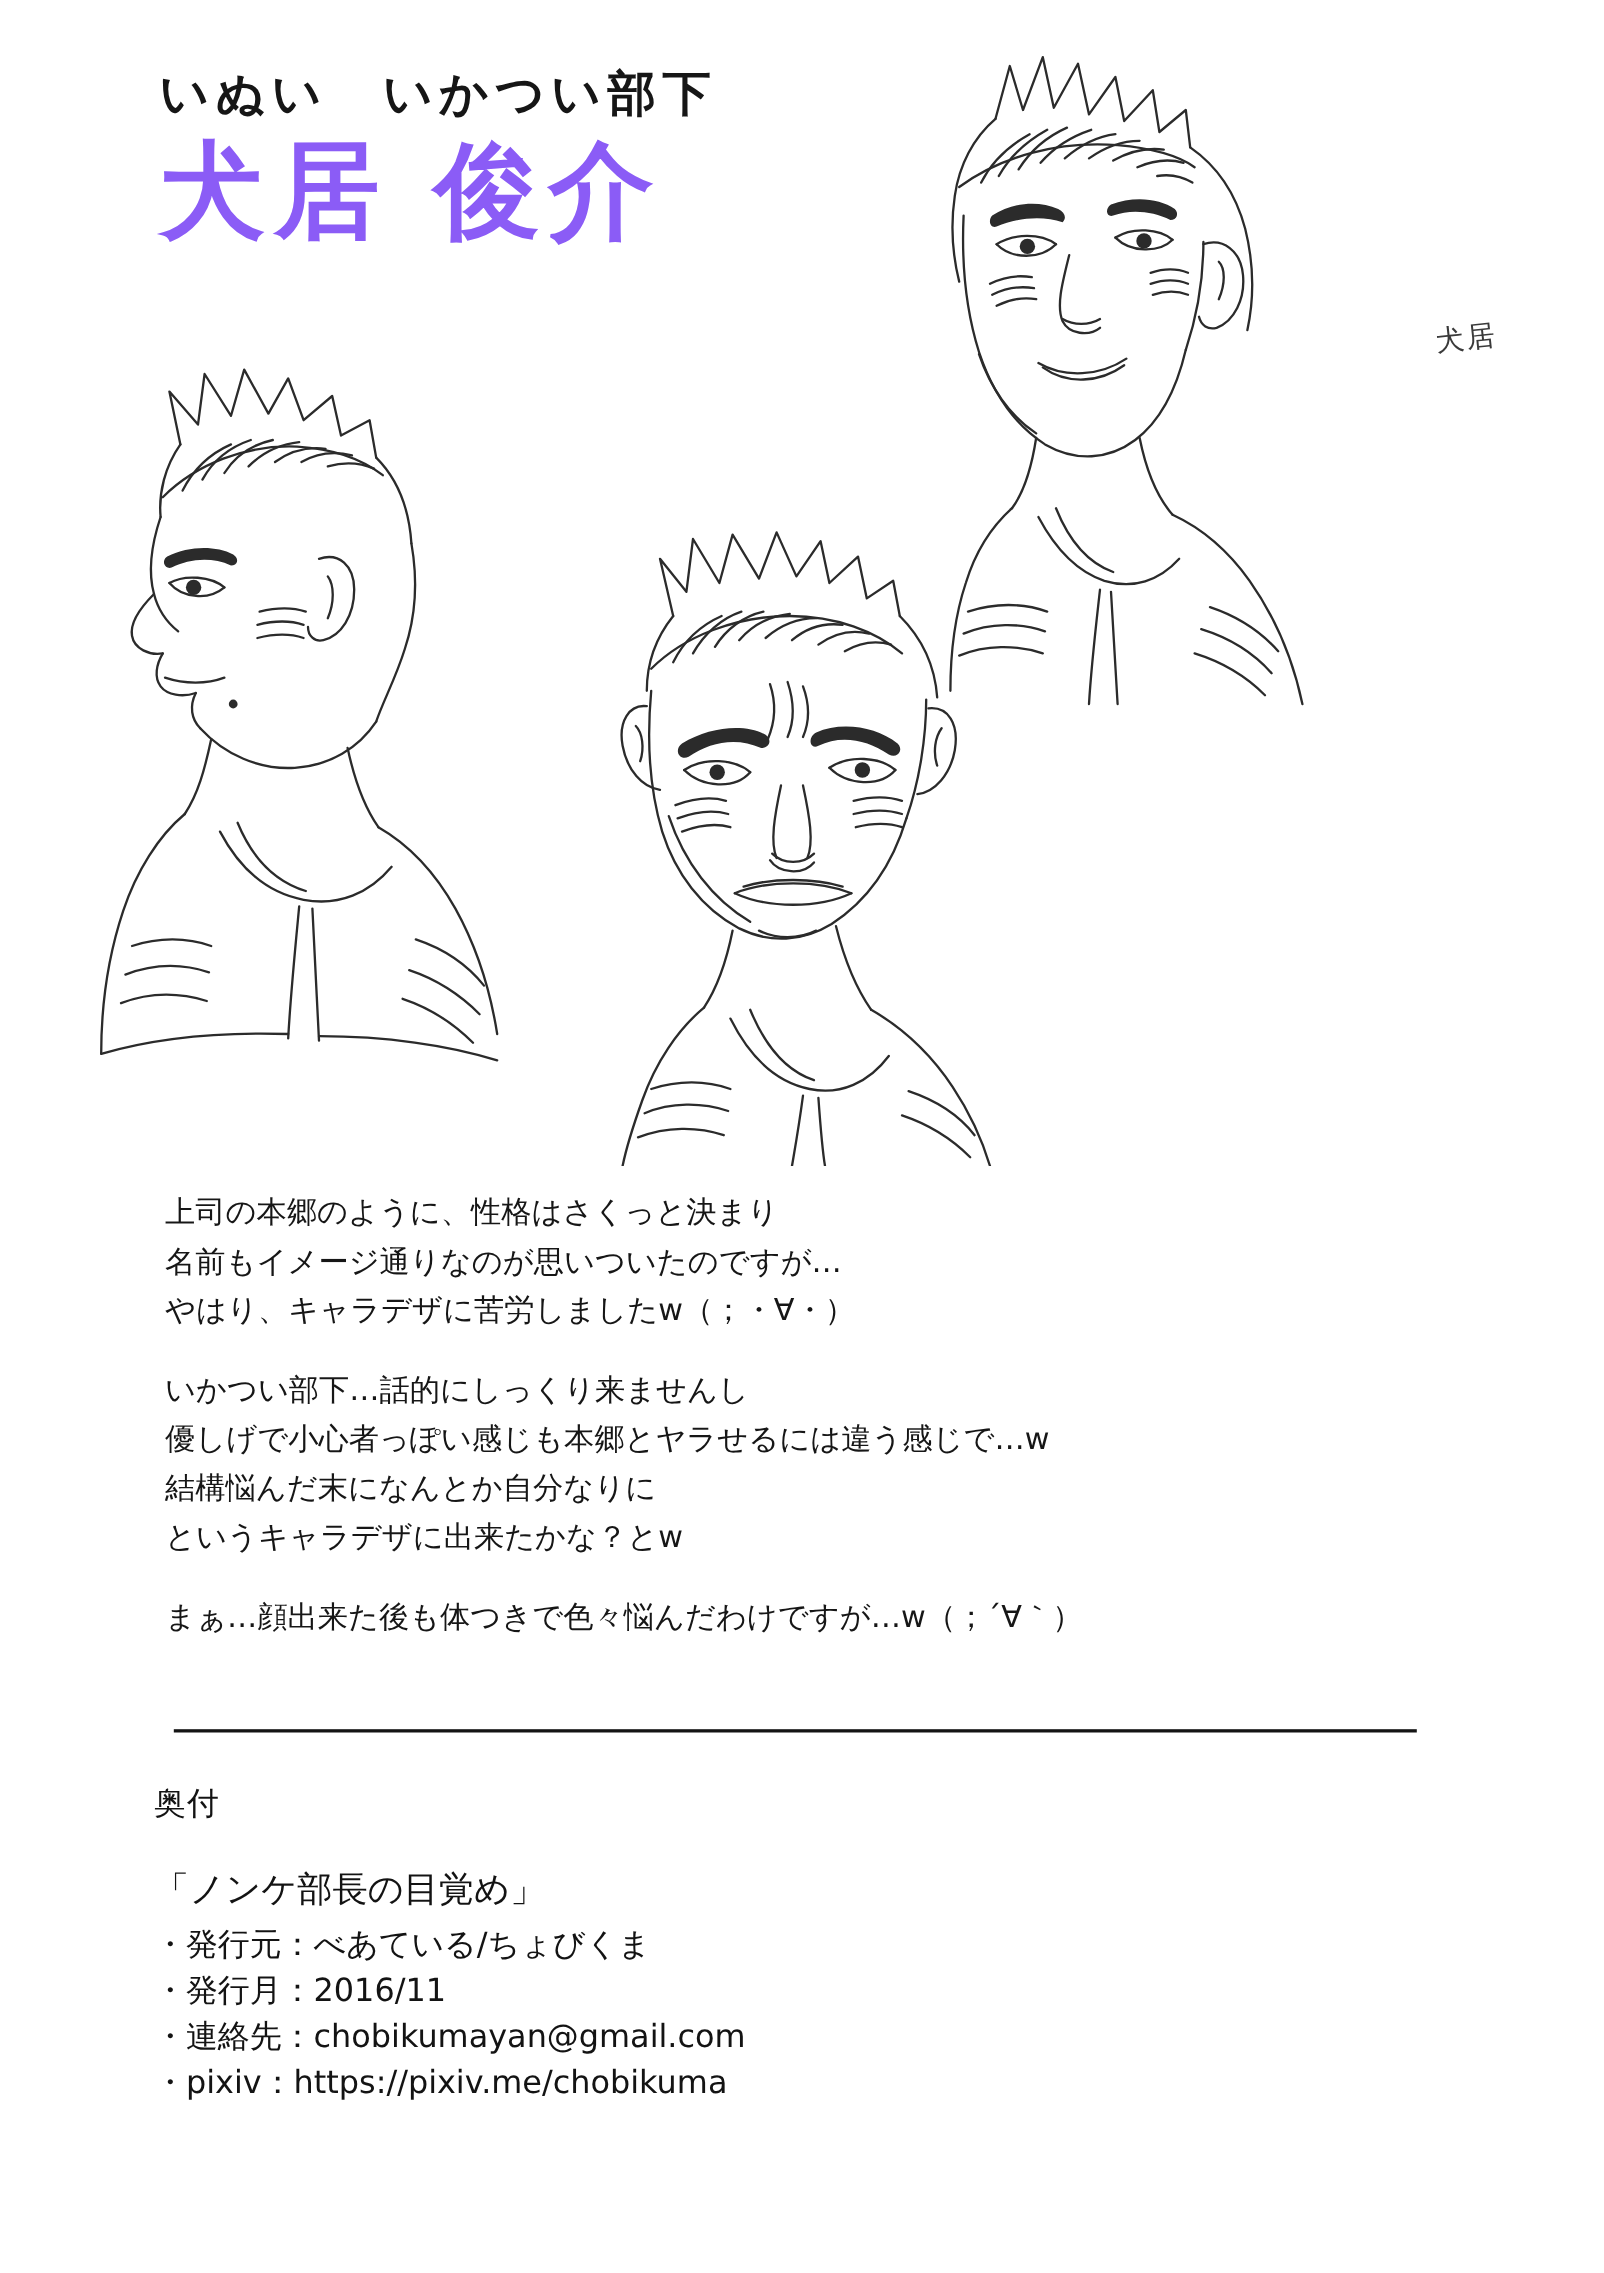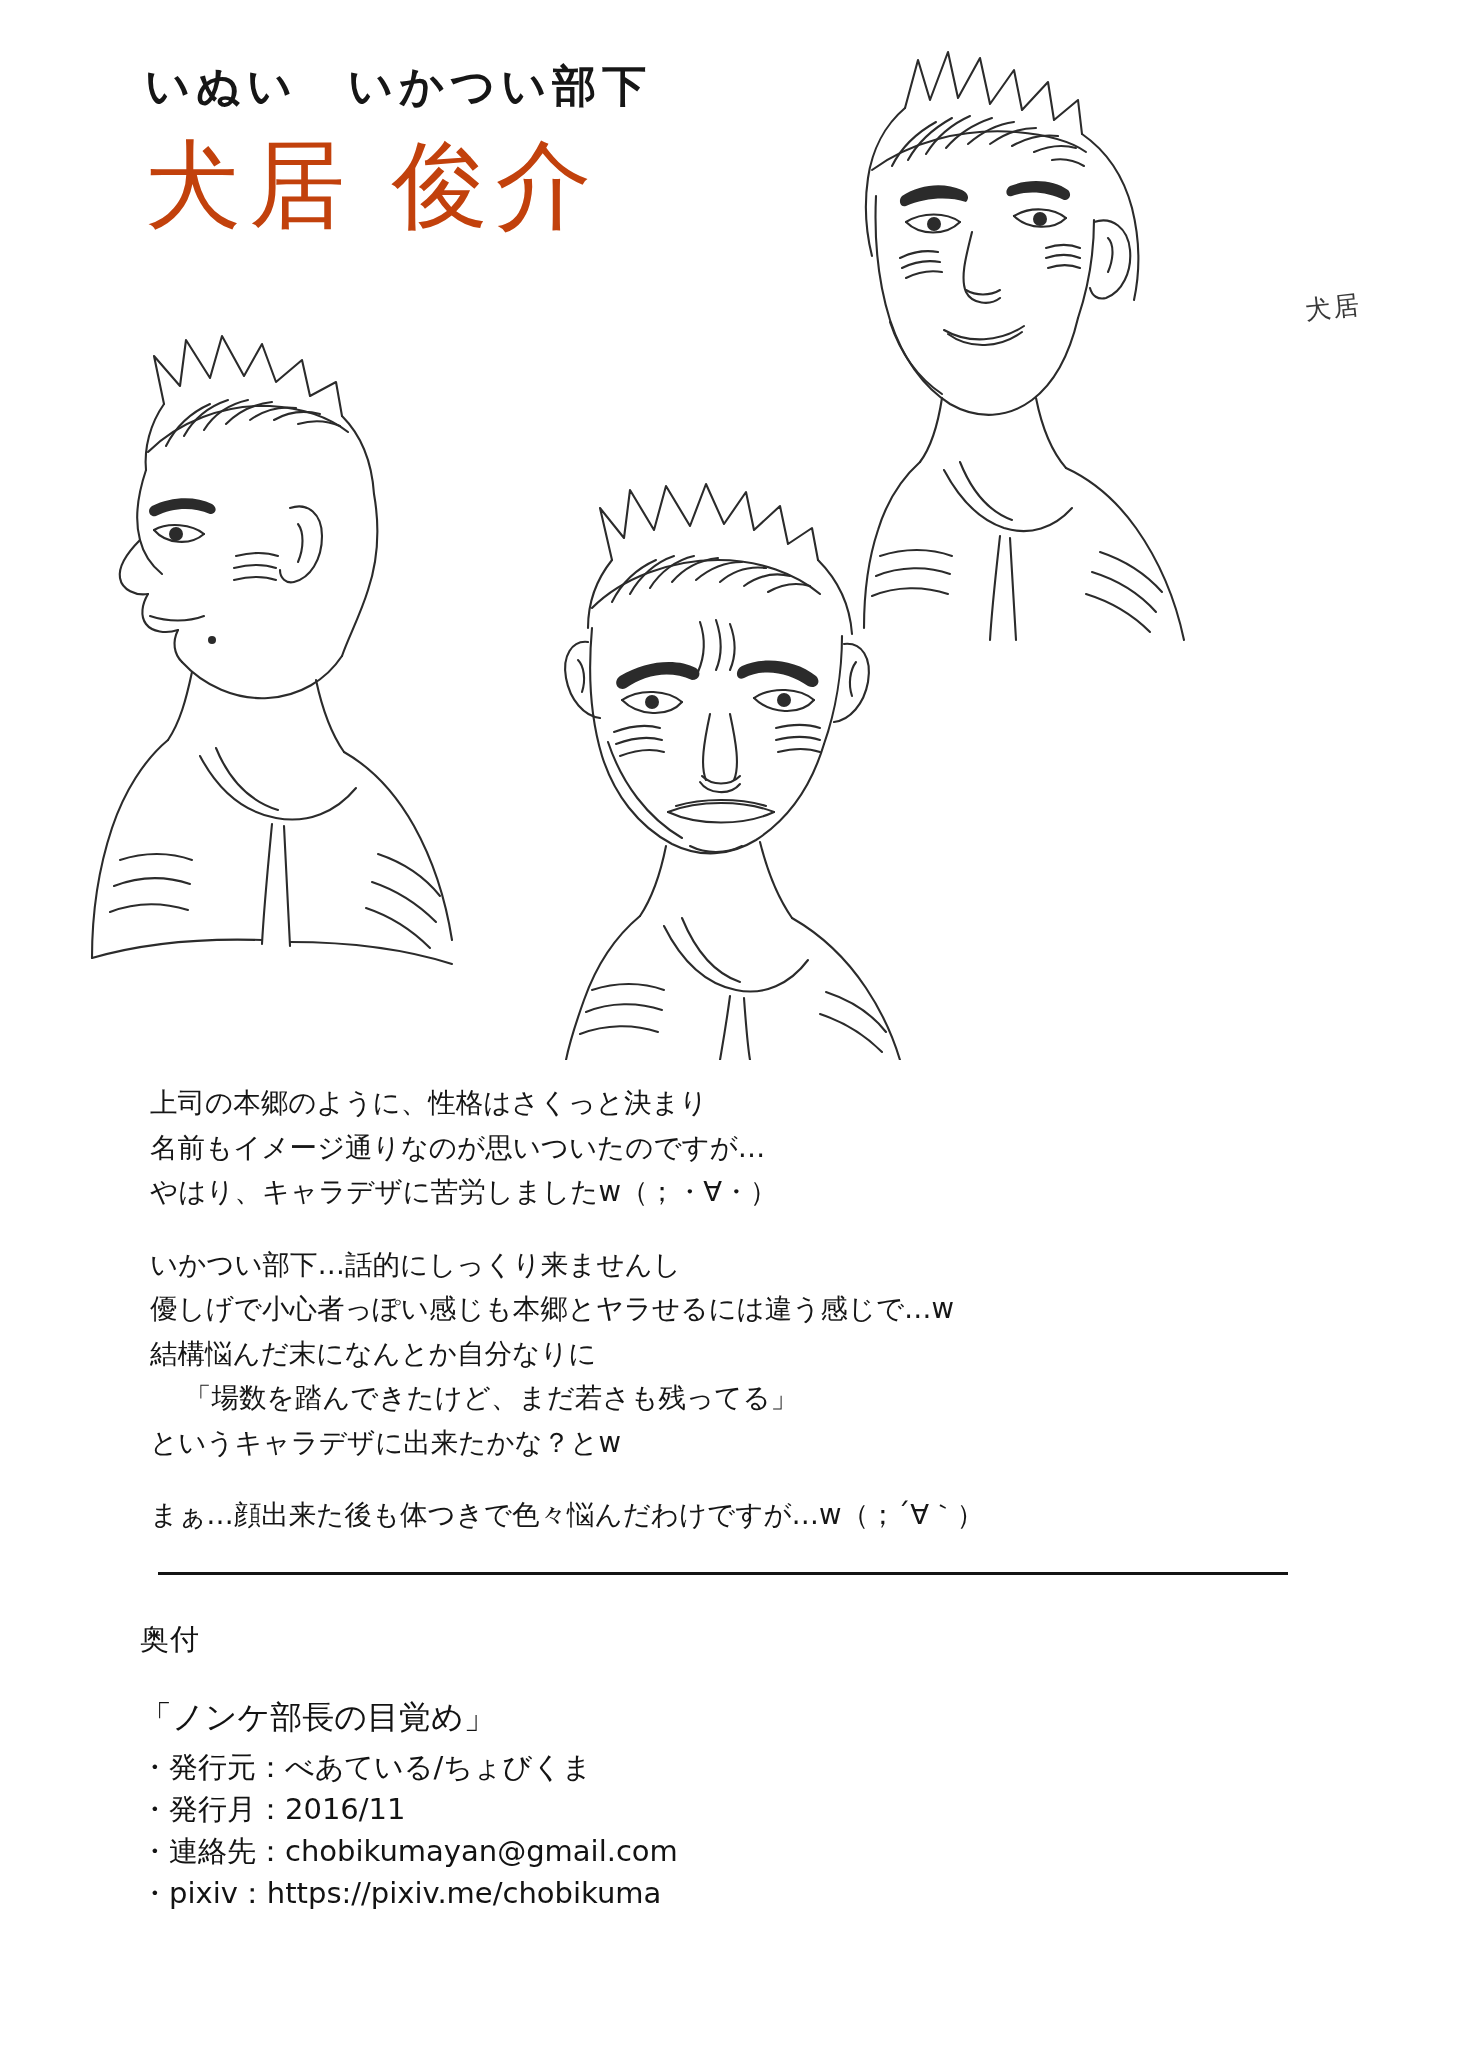--- a/index.html
+++ b/index.html
@@ -28,25 +28,25 @@
     font-size: 44px;
     font-weight: bold;
     letter-spacing: 6px;
     color: #161616;
     white-space: pre;
     line-height: 1.1;
   }
   #name-kanji {
     font-family: "DejaVu Sans", sans-serif;
     font-size: 96px;
-    font-weight: normal;
+    font-weight: bold;
     letter-spacing: 8px;
-    color: #c2410c;
+    color: #8b5cf6;
     line-height: 1.15;
-    margin-top: 20px;
+    margin-top: 8px;
     white-space: pre;
   }
 
   
   #artwork {
     position: absolute;
     left: 0;
     top: 0;
     width: 1458px;
     height: 1060px;
@@ -341,21 +341,20 @@
 <div id="commentary">
   <div class="para">
     <p>上司の本郷のように、性格はさくっと決まり</p>
     <p>名前もイメージ通りなのが思いついたのですが…</p>
     <p>やはり、キャラデザに苦労しましたw（；・∀・）</p>
   </div>
   <div class="para">
     <p>いかつい部下…話的にしっくり来ませんし</p>
     <p>優しげで小心者っぽい感じも本郷とヤラせるには違う感じで…w</p>
     <p>結構悩んだ末になんとか自分なりに</p>
-    <p class="indent">「場数を踏んできたけど、まだ若さも残ってる」</p>
     <p>というキャラデザに出来たかな？とw</p>
   </div>
   <div class="para">
     <p>まぁ…顔出来た後も体つきで色々悩んだわけですが…w（；´∀｀）</p>
   </div>
 </div>
 
 <div id="divider"></div>
 
 <div id="colophon">

